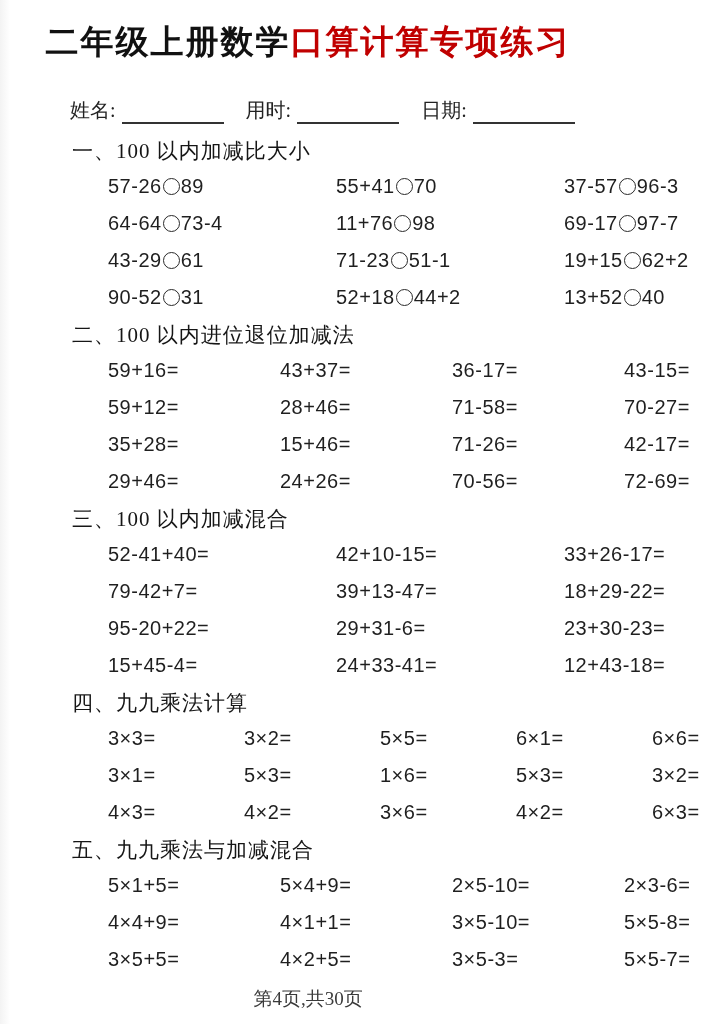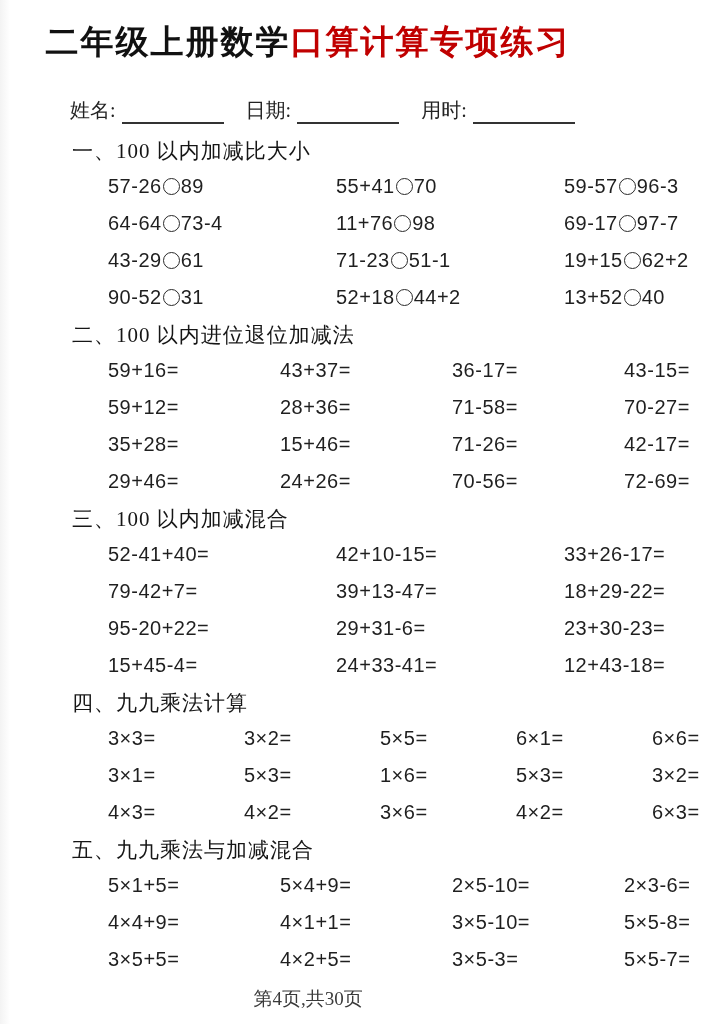--- a/index.html
+++ b/index.html
@@ -72,45 +72,45 @@
 <div class="sheet">
 
   <h1 class="title"><span>二年级上册数学</span><span class="red" style="color: rgb(192, 0, 0);">口算计算专项练习</span></h1>
 
   <div class="meta">
     <span class="meta-group">
       <span class="meta-label">姓名:</span>
       <span class="meta-line"></span>
     </span>
     <span class="meta-group">
+      <span class="meta-label">用时:</span>
+      <span class="meta-line"></span>
+    </span>
+    <span class="meta-group">
       <span class="meta-label">日期:</span>
       <span class="meta-line"></span>
     </span>
-    <span class="meta-group">
-      <span class="meta-label">用时:</span>
-      <span class="meta-line"></span>
-    </span>
   </div>
 
   <div id="sections">
       <section>
         <h2 class="sec-heading">一、100 以内加减比大小</h2>
         <div class="problems cols-3">
           <div class="problem">
             <span>57-26</span>
             <span class="cmp-circle"></span>
             <span>89</span>
           </div>
           <div class="problem">
             <span>55+41</span>
             <span class="cmp-circle"></span>
             <span>70</span>
           </div>
           <div class="problem">
-            <span>59-57</span>
+            <span>37-57</span>
             <span class="cmp-circle"></span>
             <span>96-3</span>
           </div>
           <div class="problem">
             <span>64-64</span>
             <span class="cmp-circle"></span>
             <span>73-4</span>
           </div>
           <div class="problem">
             <span>11+76</span>
@@ -155,21 +155,21 @@
         </div>
       </section>
       <section>
         <h2 class="sec-heading">二、100 以内进位退位加减法</h2>
         <div class="problems cols-4">
           <div class="problem">59+16=</div>
           <div class="problem">43+37=</div>
           <div class="problem">36-17=</div>
           <div class="problem">43-15=</div>
           <div class="problem">59+12=</div>
-          <div class="problem">28+36=</div>
+          <div class="problem">28+46=</div>
           <div class="problem">71-58=</div>
           <div class="problem">70-27=</div>
           <div class="problem">35+28=</div>
           <div class="problem">15+46=</div>
           <div class="problem">71-26=</div>
           <div class="problem">42-17=</div>
           <div class="problem">29+46=</div>
           <div class="problem">24+26=</div>
           <div class="problem">70-56=</div>
           <div class="problem">72-69=</div>

